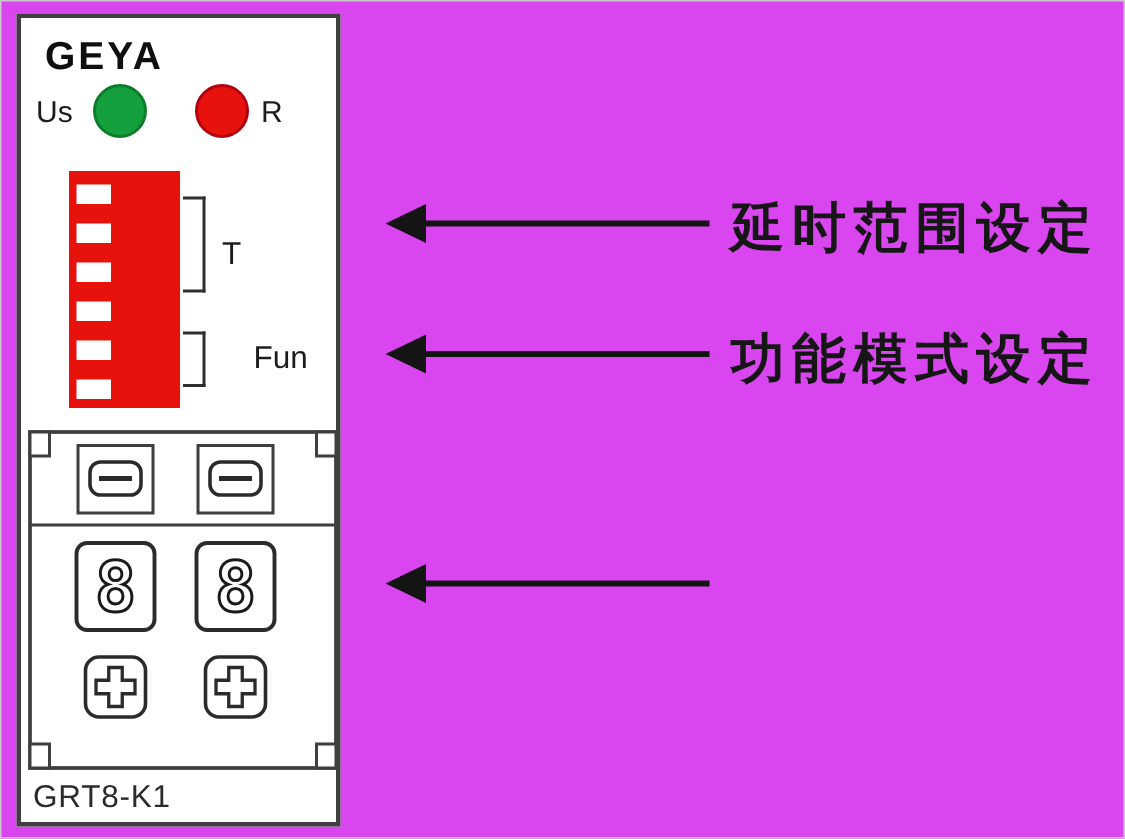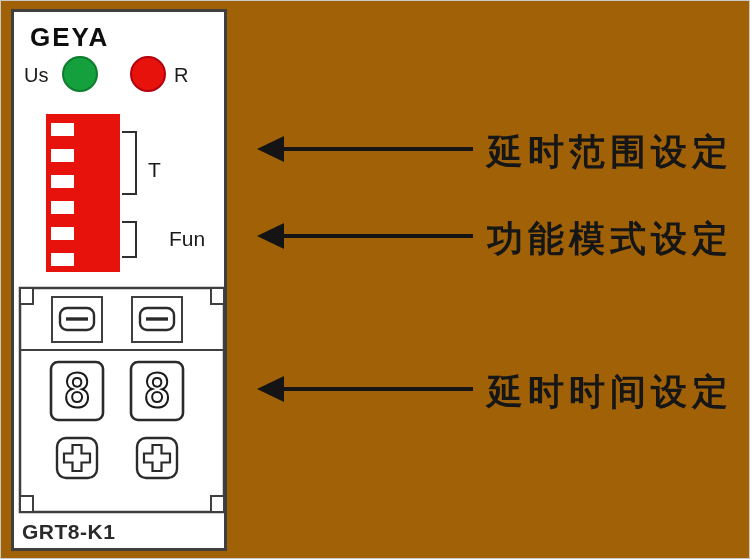--- a/index.html
+++ b/index.html
@@ -1,17 +1,17 @@
 <!DOCTYPE html>
 <html><head>
 <meta charset="utf-8">
 <style>
   * { margin:0; padding:0; box-sizing:border-box; }
   body { background:#ffffff; font-family:"Liberation Sans","DejaVu Sans",sans-serif; }
-  .canvas { position:relative; width:750px; height:559px; background:#a16207; border:1px solid #c9c9c9; overflow:hidden; }
+  .canvas { position:relative; width:750px; height:559px; background:#d946ef; border:1px solid #c9c9c9; overflow:hidden; }
   .abs { position:absolute; }
 
   
   .device { left:10px; top:8px; width:216px; height:542px; border:3px solid #3f3f3f; background:#fff; }
   .logo { left:16px; top:10px; font-size:26px; font-weight:800; letter-spacing:2px; color:#0f0f0f; }
   .led-label { font-size:20px; color:#1c1c1c; font-weight:400; }
   .led { width:36px; height:36px; border-radius:50%; }
   .led.green { left:48px; top:44px; background:#14a03c; border:2px solid #0d7d2c; }
   .led.red   { left:116px; top:44px; background:#e8120c; border:2px solid #b30010; }
 
@@ -23,21 +23,21 @@
   .bracket { width:15px; border-top:2px solid #2f2f2f; border-right:2px solid #2f2f2f; border-bottom:2px solid #2f2f2f; }
   .bracket-t   { left:108px; top:119px; height:64px; }
   .bracket-fun { left:108px; top:209px; height:37px; }
   .bracket-label { font-size:21px; color:#1c1c1c; }
 
   
   .terminal-svg { left:4px; top:274px; }
   .dial-digit { font-family:"DejaVu Sans Mono","Liberation Mono",monospace; font-size:46px; font-weight:bold;
                 fill:#ffffff; stroke:#1a1a1a; stroke-width:2px; text-anchor:middle; }
 
-  .model { left:8px; top:508px; font-size:21px; color:#2b2b2b; letter-spacing:0.5px;font-weight:bold; }
+  .model { left:8px; top:508px; font-size:21px; color:#2b2b2b; letter-spacing:0.5px; }
 
   
   .arrow-head { left:256px; width:0; height:0; border-top:13px solid transparent; border-bottom:13px solid transparent; border-right:27px solid #141414; }
   .arrow-tail { left:281px; width:191px; height:4px; background:#141414; }
   .anno-label { left:486px; font-size:36px; letter-spacing:5px; font-weight:600; color:#161616; white-space:nowrap;text-align:center; }
 </style>
 </head>
 <body>
 
 <div class="canvas">
@@ -114,15 +114,14 @@
   <div class="abs arrow-head" style="top:135px;"></div>
   <div class="abs arrow-tail" style="top:146px;"></div>
   <span class="abs anno-label" style="top:127px;">延时范围设定</span>
 
   <div class="abs arrow-head" style="top:222px;"></div>
   <div class="abs arrow-tail" style="top:233px;"></div>
   <span class="abs anno-label" style="top:214px;">功能模式设定</span>
 
   <div class="abs arrow-head" style="top:375px;"></div>
   <div class="abs arrow-tail" style="top:386px;"></div>
-  <span class="abs anno-label" style="top:367px;">延时时间设定</span>
 
 </div>
 
 </body></html>

